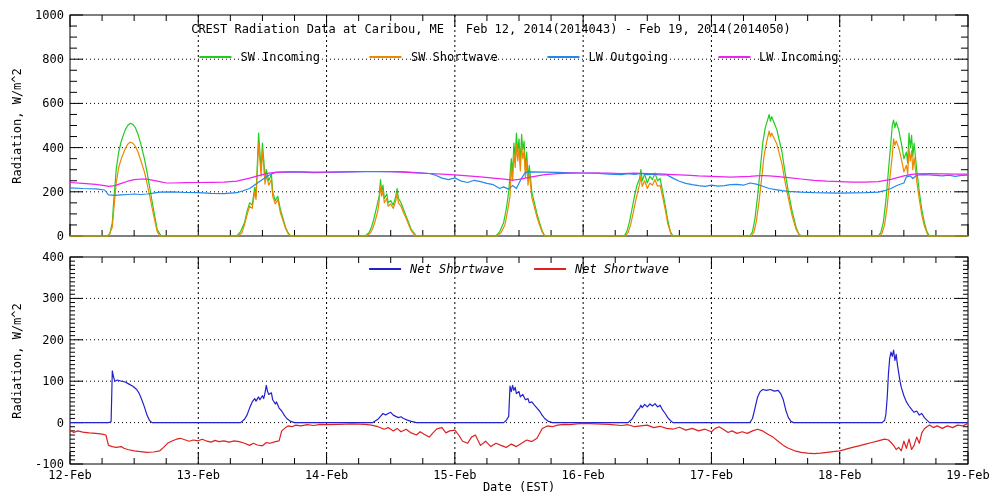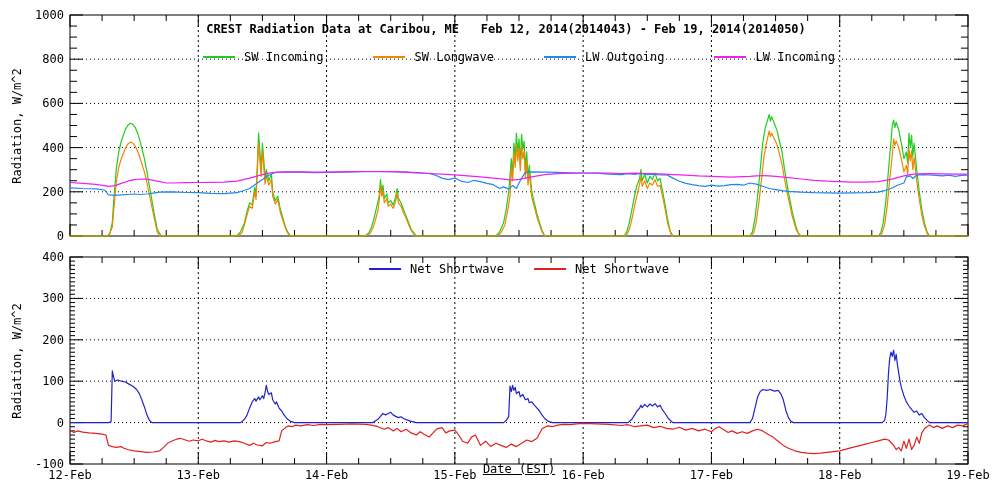--- a/index.html
+++ b/index.html
@@ -1,28 +1,28 @@
 <!DOCTYPE html>
 <html><head>
 <meta charset="utf-8">
 <style>
   html,body{margin:0;padding:0;background:#fff;}
   #figure{position:relative;width:1000px;height:500px;background:#fff;overflow:hidden;
           font-family:"DejaVu Sans Mono","Liberation Mono",monospace;color:#000;}
   #chart-svg{position:absolute;left:0;top:0;}
   .overlay{position:absolute;white-space:pre;font-size:12px;line-height:14px;}
-  #chart-title{left:506px;top:29px;transform:translate(-50%,-50%);font-weight:bold;}
+  #chart-title{left:491px;top:29px;transform:translate(-50%,-50%);}
   #legend-top{left:519px;top:57px;transform:translate(-50%,-50%);display:flex;gap:50px;}
-  #legend-bottom{left:519px;top:269px;transform:translate(-50%,-50%);display:flex;gap:30px;}
+  #legend-bottom{left:519px;top:269px;transform:translate(-50%,-50%);display:flex;gap:30px;font-style:italic;}
   .legend-item{display:flex;align-items:center;gap:9px;font-size:12px;}
   .swatch{display:inline-block;width:32px;height:2px;}
   .ylab{transform:translate(-50%,-50%) rotate(-90deg);}
   #ylabel-top{left:17px;top:126px;}
   #ylabel-bottom{left:17px;top:361px;}
-  #xlabel{left:519px;top:469px;transform:translate(-50%,-50%);text-decoration:underline;}
+  #xlabel{left:519px;top:487px;transform:translate(-50%,-50%);}
 </style>
 </head>
 <body>
 
 <div id="figure">
   <svg id="chart-svg" width="1000" height="500">
       <g>
         <line x1="70" y1="191.8" x2="968" y2="191.8" stroke="#000000" stroke-width="1" stroke-dasharray="1 3"></line>
         <line x1="70" y1="147.6" x2="968" y2="147.6" stroke="#000000" stroke-width="1" stroke-dasharray="1 3"></line>
         <line x1="70" y1="103.4" x2="968" y2="103.4" stroke="#000000" stroke-width="1" stroke-dasharray="1 3"></line>
@@ -338,21 +338,21 @@
 
   <div class="overlay" id="chart-title">CREST Radiation Data at Caribou, ME   Feb 12, 2014(2014043) - Feb 19, 2014(2014050)</div>
 
   <div class="overlay" id="legend-top">
     <div class="legend-item">
       <span class="swatch" style="background: rgb(34, 204, 34);"></span>
       <span>SW Incoming</span>
     </div>
     <div class="legend-item">
       <span class="swatch" style="background: rgb(238, 136, 0);"></span>
-      <span>SW Longwave</span>
+      <span>SW Shortwave</span>
     </div>
     <div class="legend-item">
       <span class="swatch" style="background: rgb(34, 136, 238);"></span>
       <span>LW Outgoing</span>
     </div>
     <div class="legend-item">
       <span class="swatch" style="background: rgb(238, 34, 238);"></span>
       <span>LW Incoming</span>
     </div>
   </div>

